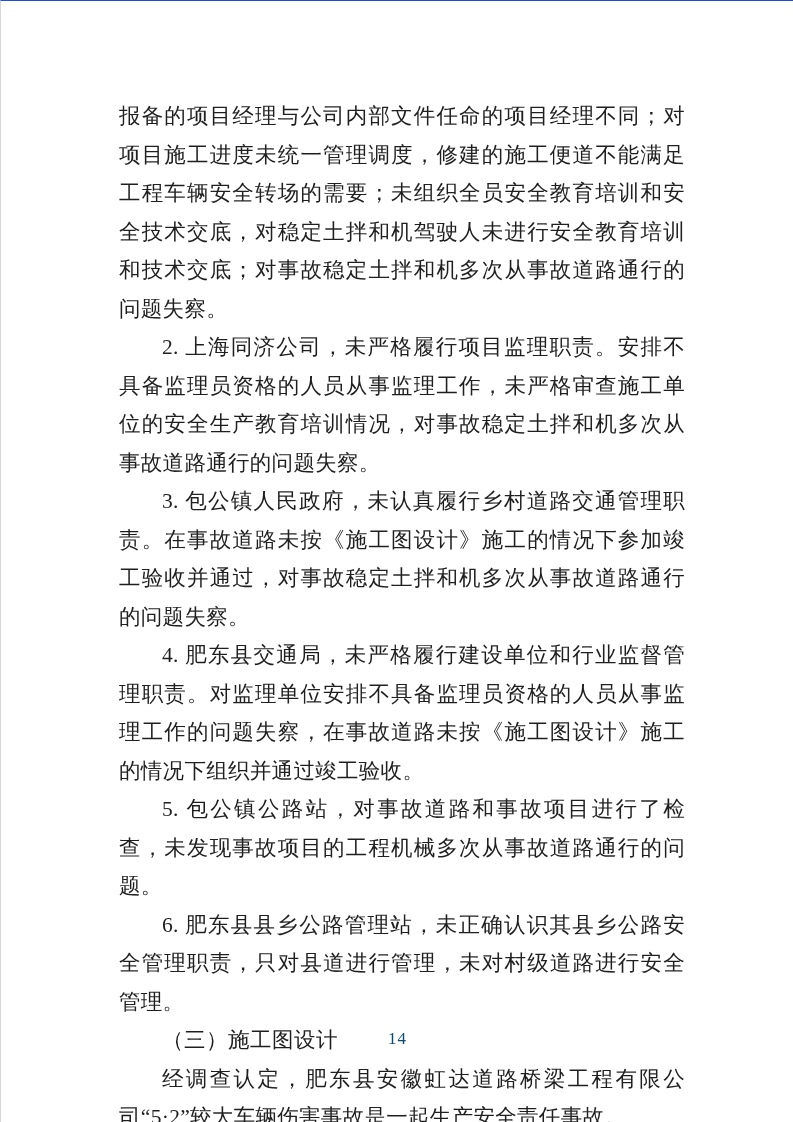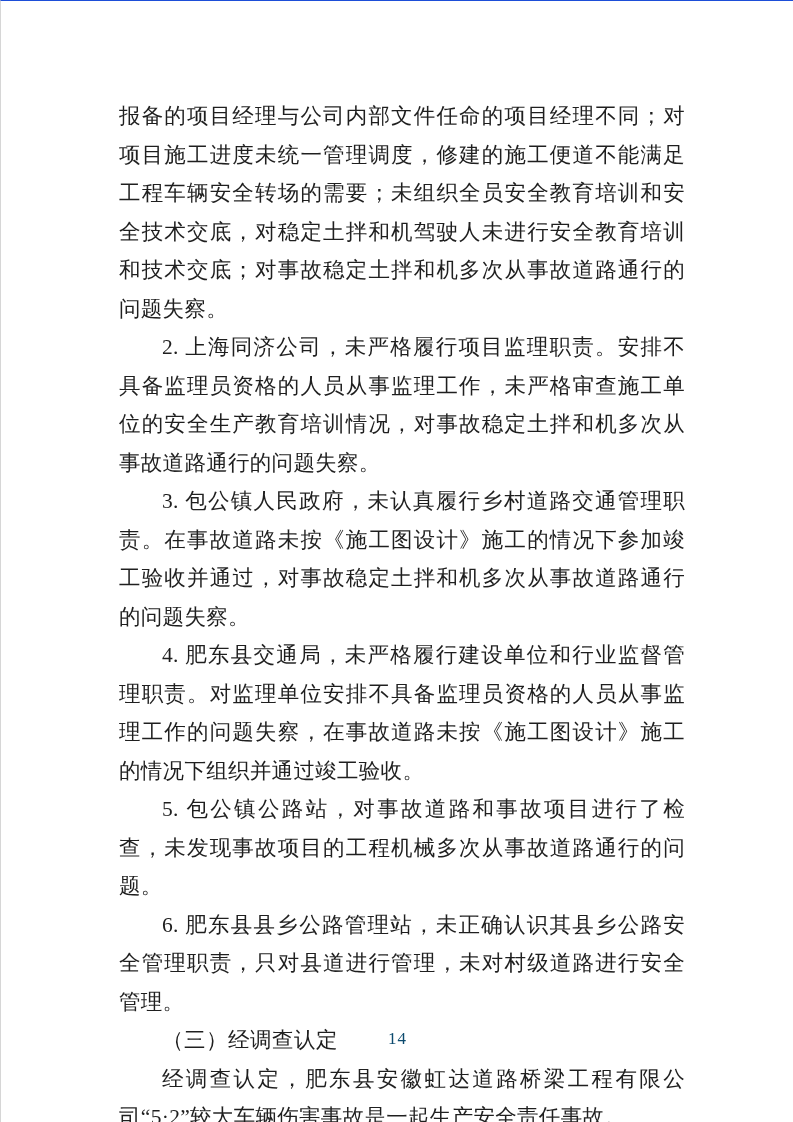--- a/index.html
+++ b/index.html
@@ -62,17 +62,17 @@
 <body>
 
 <div class="page">
   <div class="content">
     <p class="no-indent">报备的项目经理与公司内部文件任命的项目经理不同；对项目施工进度未统一管理调度，修建的施工便道不能满足工程车辆安全转场的需要；未组织全员安全教育培训和安全技术交底，对稳定土拌和机驾驶人未进行安全教育培训和技术交底；对事故稳定土拌和机多次从事故道路通行的问题失察。</p>
     <p>2. 上海同济公司，未严格履行项目监理职责。安排不具备监理员资格的人员从事监理工作，未严格审查施工单位的安全生产教育培训情况，对事故稳定土拌和机多次从事故道路通行的问题失察。</p>
     <p>3. 包公镇人民政府，未认真履行乡村道路交通管理职责。在事故道路未按《施工图设计》施工的情况下参加竣工验收并通过，对事故稳定土拌和机多次从事故道路通行的问题失察。</p>
     <p>4. 肥东县交通局，未严格履行建设单位和行业监督管理职责。对监理单位安排不具备监理员资格的人员从事监理工作的问题失察，在事故道路未按《施工图设计》施工的情况下组织并通过竣工验收。</p>
     <p>5. 包公镇公路站，对事故道路和事故项目进行了检查，未发现事故项目的工程机械多次从事故道路通行的问题。</p>
     <p>6. 肥东县县乡公路管理站，未正确认识其县乡公路安全管理职责，只对县道进行管理，未对村级道路进行安全管理。</p>
-    <p class="section-heading">（三）经调查认定</p>
+    <p class="section-heading">（三）施工图设计</p>
     <p>经调查认定，肥东县安徽虹达道路桥梁工程有限公司“5·2”较大车辆伤害事故是一起生产安全责任事故。</p>
   </div>
   <div class="page-number">14</div>
 </div>
 
 </body></html>

